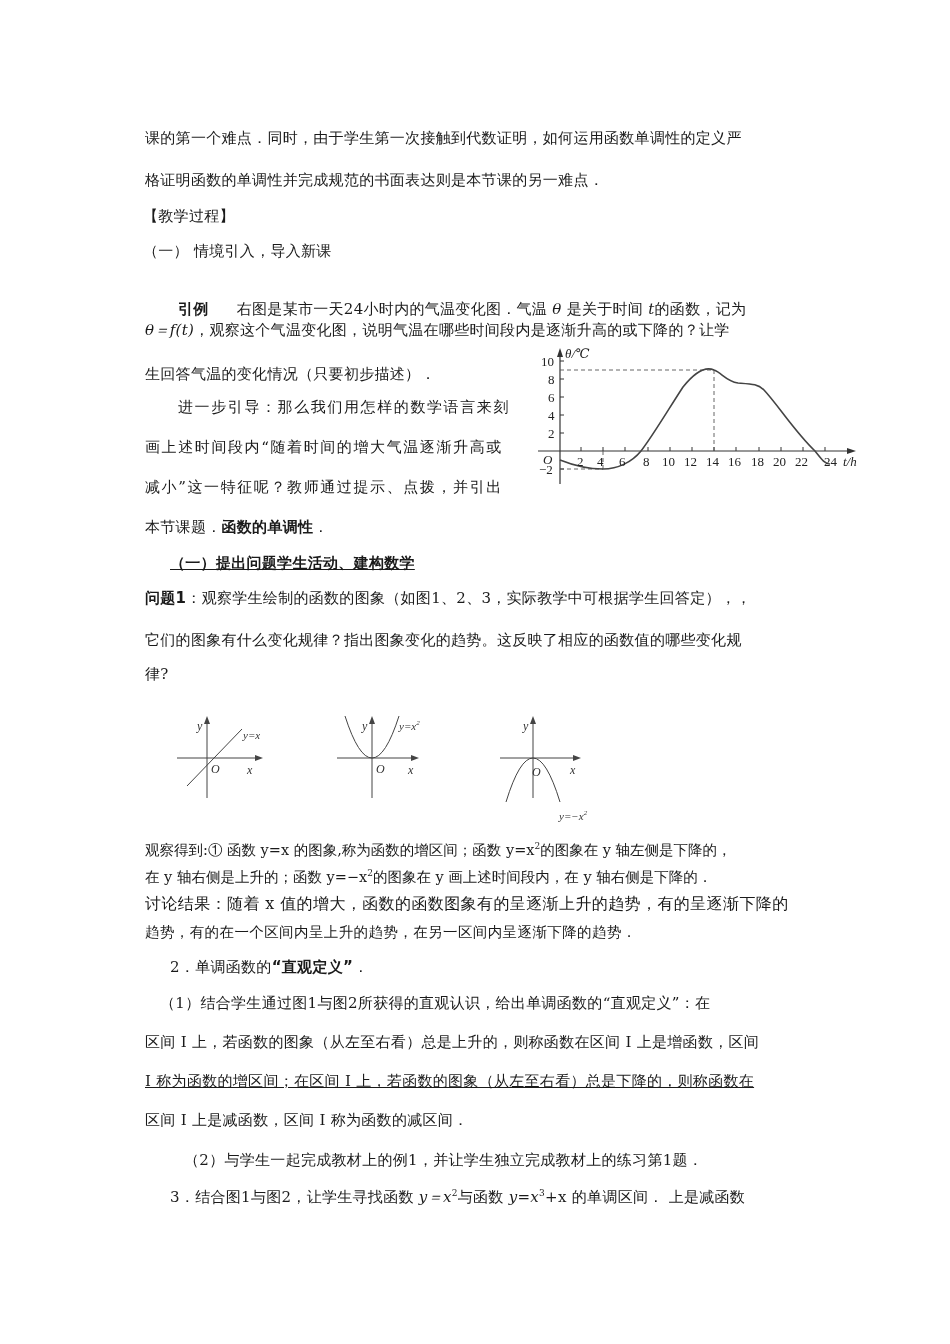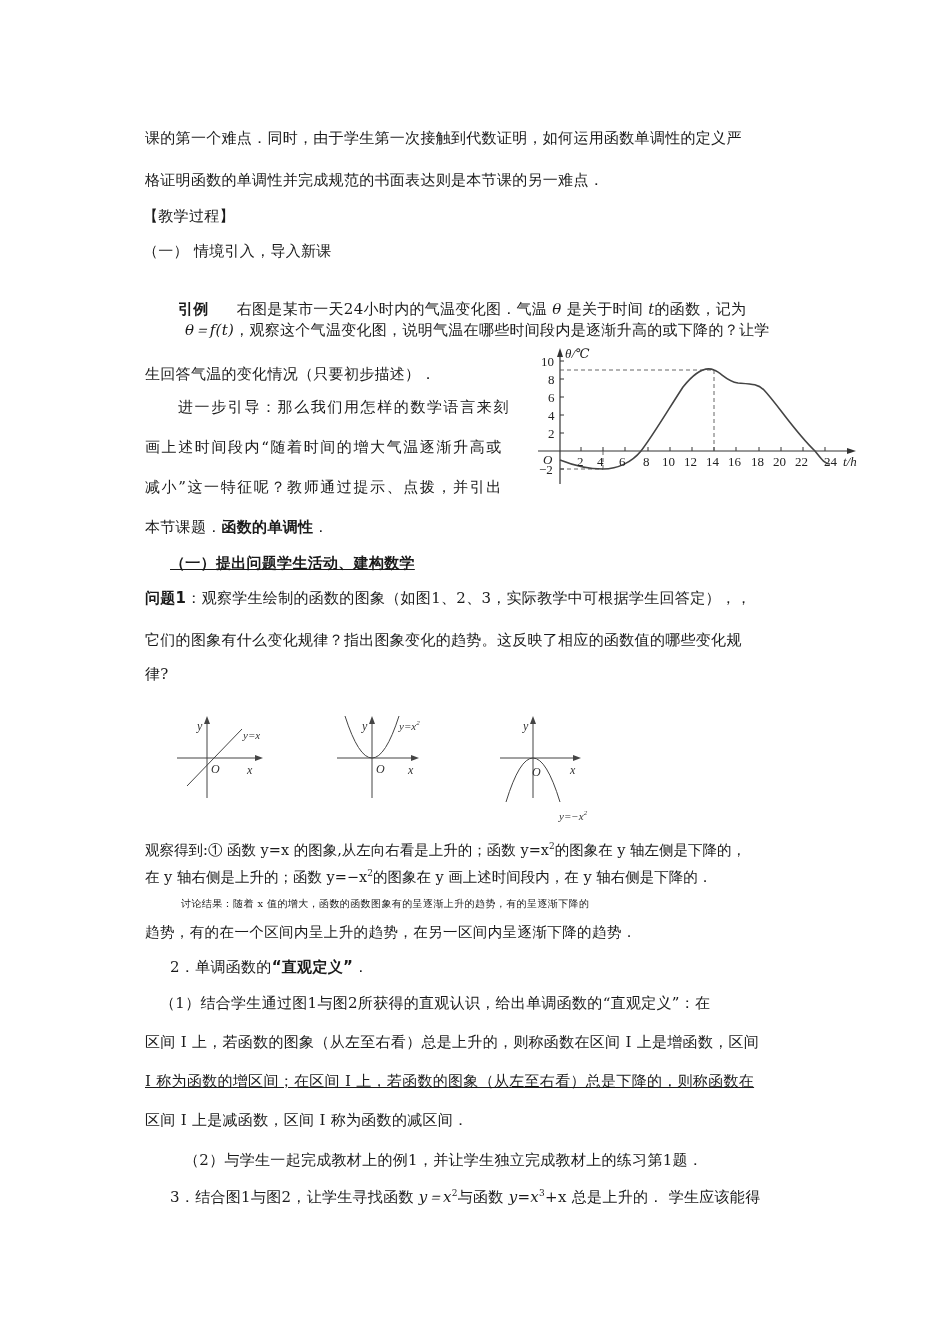--- a/index.html
+++ b/index.html
@@ -21,21 +21,21 @@
 <div class="line" style="top:241px;left:143px;">（一） 情境引入，导入新课</div>
 
 <div class="line" style="top:276px;left:178px;margin-top:23px;">
   <span class="b">引例</span>
   <span style="display:inline-block;width:18px;"></span>
   <span>右图是某市一天24小时内的气温变化图．气温</span>
   <span class="i">θ</span>
   <span>是关于时间</span>
   <span class="i">t</span><span>的函数，记为</span>
 </div>
-<div class="line" style="top:320px;margin-left:40px;">
+<div class="line" style="top:320px;">
   <span class="i">θ＝f(t)</span><span>，观察这个气温变化图，说明气温在哪些时间段内是逐渐升高的或下降的？让学</span>
 </div>
 <div class="line" style="top:364px;">生回答气温的变化情况（只要初步描述）．</div>
 
 <div class="line" style="top:397px;left:178px;letter-spacing:1.6px;">进一步引导：那么我们用怎样的数学语言来刻</div>
 <div class="line" style="top:437px;letter-spacing:1.6px;">画上述时间段内“随着时间的增大气温逐渐升高或</div>
 <div class="line" style="top:477px;letter-spacing:1.6px;">减小”这一特征呢？教师通过提示、点拨，并引出</div>
 <div class="line" style="top:517px;">
   <span>本节课题．</span><span class="b">函数的单调性</span><span>．</span>
 </div>
@@ -140,32 +140,32 @@
   <line x1="3" y1="46" x2="80" y2="46" stroke="#444" stroke-width="1"></line>
   <polygon points="84,46 76,43 76,49" fill="#444"></polygon>
   <path d="M9,90 Q36,2 63,90" stroke="#444" stroke-width="1" fill="none"></path>
   <text x="26" y="18" font-size="12" font-style="italic" fill="#333">y</text>
   <text x="35" y="64" font-size="12" font-style="italic" fill="#333">O</text>
   <text x="73" y="62" font-size="12" font-style="italic" fill="#333">x</text>
   <text x="62" y="108" font-size="11" font-style="italic" fill="#333"><tspan>y=−x</tspan><tspan font-size="7" dy="-5">2</tspan></text>
 </svg>
 
 <div class="line" style="top:840px;font-size:14.5px;letter-spacing:0;">
-  <span>观察得到:① 函数 y=x 的图象,从左向右看是上升的；函数 y=x</span><sup>2</sup><span>的图象在 y 轴左侧是下降的，</span>
+  <span>观察得到:① 函数 y=x 的图象,称为函数的增区间；函数 y=x</span><sup>2</sup><span>的图象在 y 轴左侧是下降的，</span>
 </div>
 <div class="line" style="top:867px;font-size:14.5px;letter-spacing:0;">
   <span>在 y 轴右侧是上升的；函数 y=−x</span><sup>2</sup><span>的图象在 y 画上述时间段内，在 y 轴右侧是下降的．</span>
 </div>
-<div class="line" style="top:894px;font-size:10px;letter-spacing:0.4px;margin-left:36px;">讨论结果：随着 x 值的增大，函数的函数图象有的呈逐渐上升的趋势，有的呈逐渐下降的</div>
+<div class="line" style="top:894px;font-size:16px;letter-spacing:0.4px;">讨论结果：随着 x 值的增大，函数的函数图象有的呈逐渐上升的趋势，有的呈逐渐下降的</div>
 <div class="line" style="top:922px;font-size:14.5px;letter-spacing:0.4px;">趋势，有的在一个区间内呈上升的趋势，在另一区间内呈逐渐下降的趋势．</div>
 
 <div class="line" style="top:957px;left:170px;">
   <span>2．单调函数的</span><span class="b">“直观定义”</span><span>．</span>
 </div>
 <div class="line" style="top:993px;left:160px;">（1）结合学生通过图1与图2所获得的直观认识，给出单调函数的“直观定义”：在</div>
 <div class="line" style="top:1032px;">区间 I 上，若函数的图象（从左至右看）总是上升的，则称函数在区间 I 上是增函数，区间</div>
 <div class="line" style="top:1071px;text-decoration:underline;">I 称为函数的增区间；在区间 I 上，若函数的图象（从左至右看）总是下降的，则称函数在</div>
 <div class="line" style="top:1110px;">区间 I 上是减函数，区间 I 称为函数的减区间．</div>
 <div class="line" style="top:1150px;left:160px;margin-left:24px;">（2）与学生一起完成教材上的例1，并让学生独立完成教材上的练习第1题．</div>
 
 <div class="line" style="top:1187px;left:170px;">
-  <span>3．结合图1与图2，让学生寻找函数 </span><span class="i">y＝x</span><sup>2</sup><span>与函数 </span><span class="i">y=x</span><sup>3</sup><span>+x</span><span> 总是上升的．  学生应该能得</span>
+  <span>3．结合图1与图2，让学生寻找函数 </span><span class="i">y＝x</span><sup>2</sup><span>与函数 </span><span class="i">y=x</span><sup>3</sup><span>+x</span><span> 的单调区间．  上是减函数</span>
 </div>
 
 </body></html>

